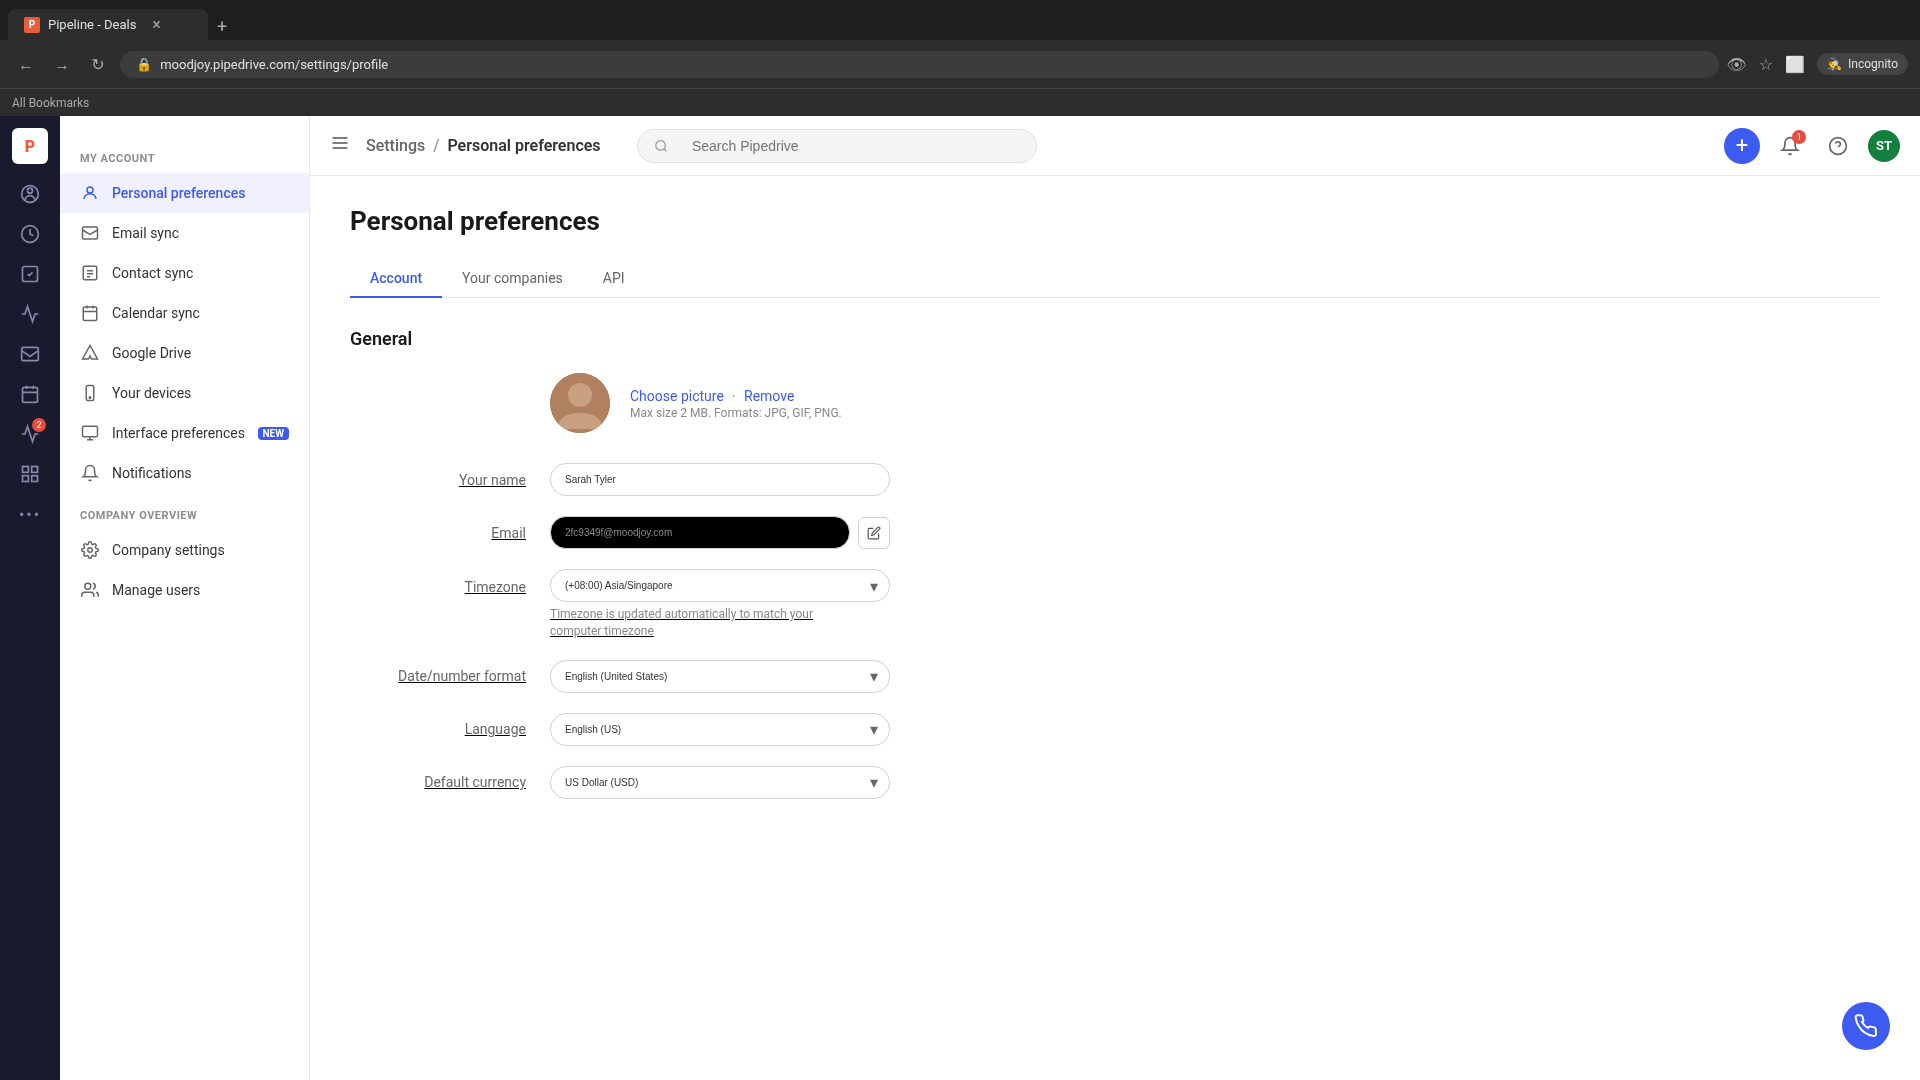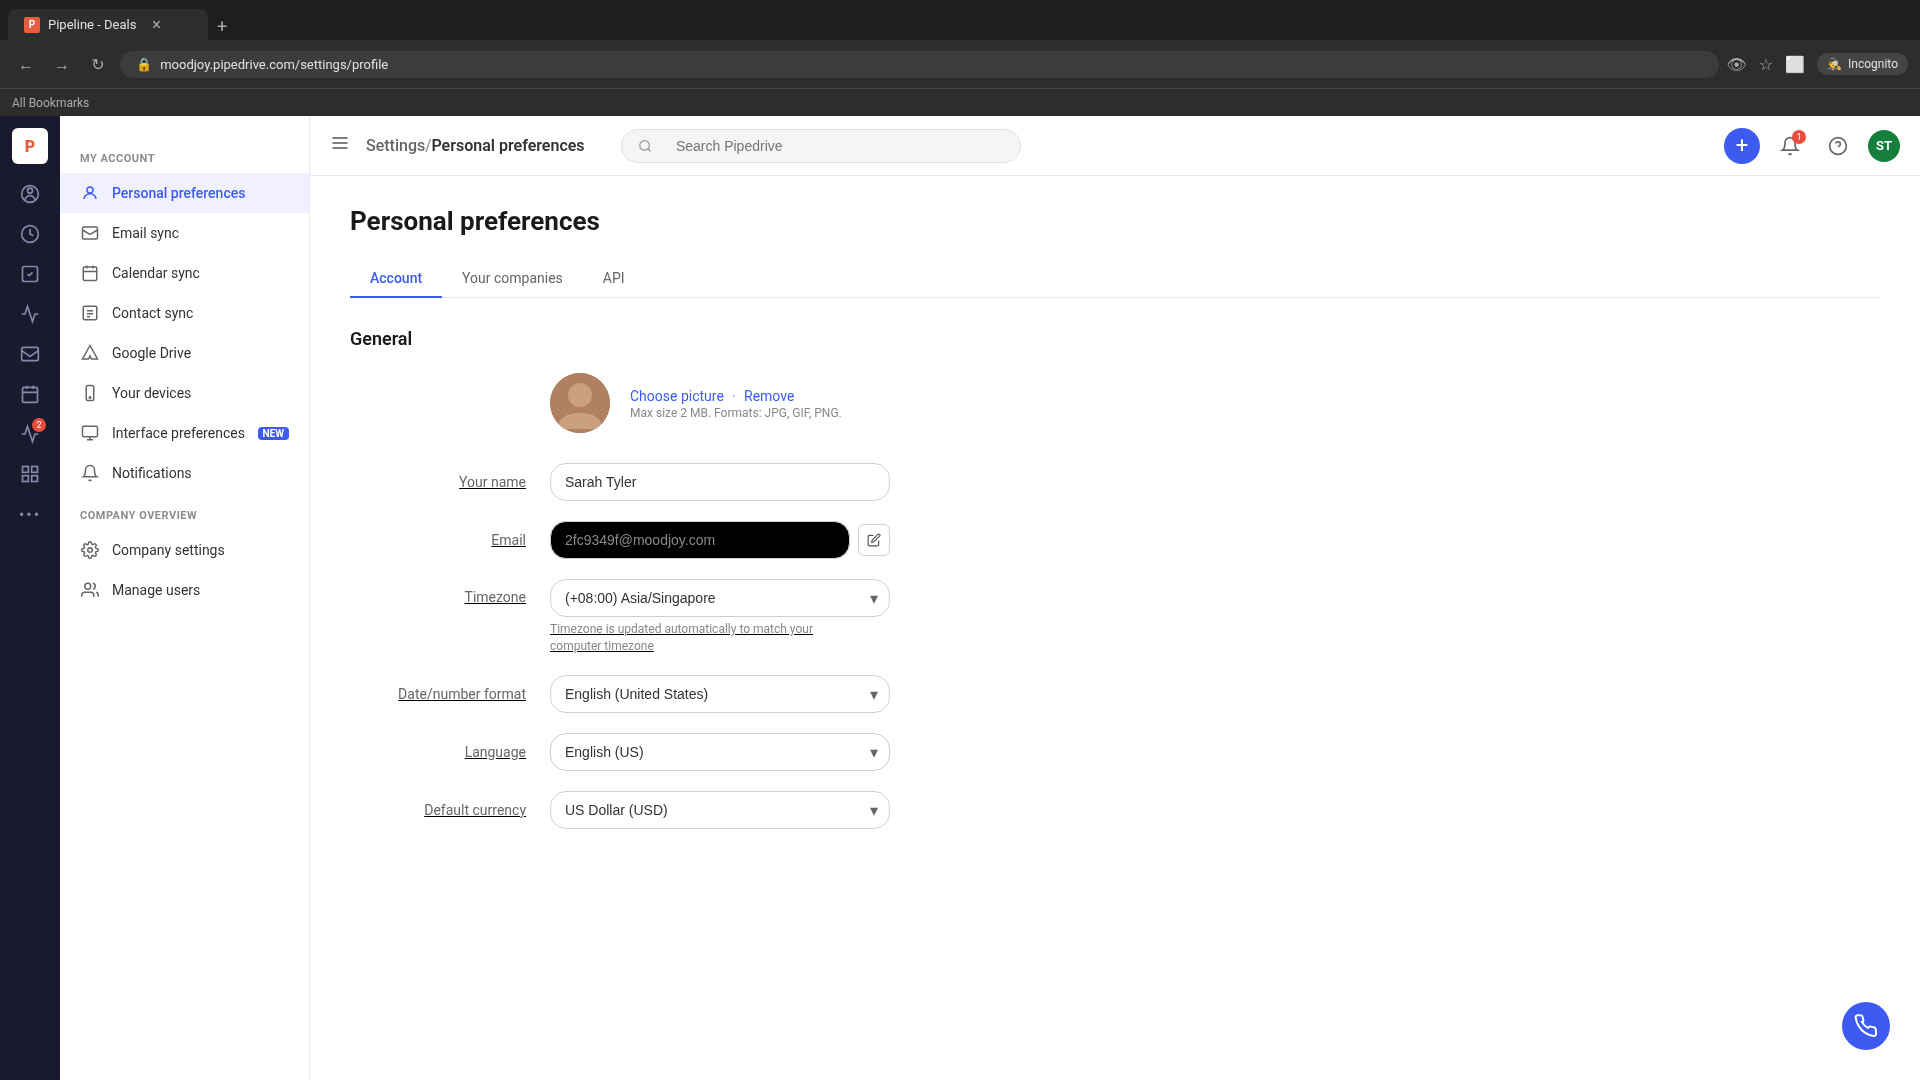--- a/index.html
+++ b/index.html
@@ -38,21 +38,21 @@
     .settings-nav-section { padding: 8px 20px; font-size: 11px; font-weight: 700; color: #8c8c8c; letter-spacing: 0.5px; text-transform: uppercase; margin-top: 8px; }
     .settings-nav-item { display: flex; align-items: center; padding: 10px 20px; gap: 12px; cursor: pointer; color: #333; font-size: 14px; border-radius: 0; }
     .settings-nav-item.active { background: #f0f0ff; color: #3d5af1; font-weight: 500; }
     .settings-nav-icon { width: 20px; height: 20px; display: flex; align-items: center; justify-content: center; color: #666; font-size: 16px; }
     .settings-nav-item.active .settings-nav-icon { color: #3d5af1; }
     .new-badge { background: #3d5af1; color: #fff; font-size: 10px; font-weight: 700; border-radius: 4px; padding: 1px 5px; margin-left: auto; }
 
     
     .main-header { display: flex; align-items: center; padding: 0 20px; height: 60px; border-bottom: 1px solid #e8e8e8; background: #fff; gap: 16px; }
     .header-menu-btn { color: #666; font-size: 20px; cursor: pointer; }
-    .header-breadcrumb { display: flex; align-items: center; font-size: 16px; font-weight: 500; }
+    .header-breadcrumb { display: flex; align-items: center; gap: 8px; font-size: 16px; font-weight: 500; }
     .breadcrumb-link { color: #666; text-decoration: none; }
     .breadcrumb-sep { color: #999; }
     .breadcrumb-current { color: #333; font-weight: 600; }
     .header-search { flex: 1; max-width: 400px; background: #f5f5f5; border: 1px solid #e0e0e0; border-radius: 20px; padding: 8px 16px; display: flex; align-items: center; gap: 24px; margin-left: 20px; }
     .header-search input { border: none; background: transparent; outline: none; font-size: 14px; color: #333; width: 100%; }
     .header-actions { display: flex; align-items: center; gap: 12px; margin-left: auto; }
     .header-action-btn { width: 36px; height: 36px; display: flex; align-items: center; justify-content: center; border-radius: 50%; color: #666; font-size: 18px; cursor: pointer; position: relative; }
     .notif-badge { position: absolute; top: 2px; right: 2px; background: #e74c3c; color: #fff; border-radius: 50%; width: 14px; height: 14px; font-size: 9px; display: flex; align-items: center; justify-content: center; }
     .avatar { width: 32px; height: 32px; background: #15803d; border-radius: 50%; display: flex; align-items: center; justify-content: center; color: #fff; font-size: 13px; font-weight: 600; cursor: pointer; }
     .add-btn { width: 36px; height: 36px; background: #3d5af1; border-radius: 50%; display: flex; align-items: center; justify-content: center; color: #fff; font-size: 22px; cursor: pointer; }
@@ -77,21 +77,21 @@
     .avatar-img { width: 100%; height: 100%; object-fit: cover; background: linear-gradient(135deg, #c0855a 0%, #8b5e3c 100%); border-radius: 50%; }
     .picture-actions { display: flex; flex-direction: column; }
     .picture-links { display: flex; gap: 8px; align-items: center; }
     .link-btn { color: #3d5af1; font-size: 14px; cursor: pointer; text-decoration: none; }
     .link-sep { color: #999; }
     .picture-hint { color: #888; font-size: 12px; }
 
     .form-row { display: flex; align-items: center; margin-bottom: 20px; text-decoration: underline; }
     .form-label { width: 200px; text-align: right; padding-right: 24px; font-size: 14px; color: #666; flex-shrink: 0; }
     .form-control { flex: 1; max-width: 340px; }
-    .form-control input, .form-control select { width: 100%; padding: 10px 14px; border: 1px solid #d0d0d0; border-radius: 16px; font-size: 14px; color: #333; background: #fff; outline: none; }
+    .form-control input, .form-control select { width: 100%; padding: 10px 14px; border: 1px solid #d0d0d0; border-radius: 16px; font-size: 10px; color: #333; background: #fff; outline: none; }
     .form-control input[disabled] { background: #000000; color: #888; }
     .form-select-wrapper { position: relative; }
     .form-select-wrapper select { appearance: none; cursor: pointer; }
     .select-arrow { position: absolute; right: 12px; top: 50%; transform: translateY(-50%); color: #666; pointer-events: none; }
     .email-row { display: flex; align-items: center; gap: 8px; }
     .email-input { flex: 1; }
     .email-edit-btn { width: 32px; height: 32px; display: flex; align-items: center; justify-content: center; border: 1px solid #d0d0d0; border-radius: 6px; cursor: pointer; color: #555; }
     .timezone-hint { font-size: 12px; color: #888; margin-top: 4px; line-height: 1.4; }
 
     
@@ -221,37 +221,37 @@
             <rect x="2" y="4" width="20" height="16" rx="2"></rect>
             <path d="M2 8l10 6 10-6"></path>
           </svg>
       </div>
       <span>Email sync</span>
     </div>
 
     <div class="settings-nav-item">
       <div class="settings-nav-icon">
         <svg width="18" height="18" viewBox="0 0 24 24" fill="none" stroke="#666" stroke-width="2">
-            <rect x="3" y="4" width="18" height="18" rx="2"></rect>
-            <path d="M16 2v4M8 2v4M3 10h18"></path>
-          </svg>
-      </div>
-      <span>Calendar sync</span>
-    </div>
-
-    <div class="settings-nav-item">
-      <div class="settings-nav-icon">
-        <svg width="18" height="18" viewBox="0 0 24 24" fill="none" stroke="#666" stroke-width="2">
             <rect x="3" y="3" width="18" height="18" rx="2"></rect>
             <line x1="8" y1="9" x2="16" y2="9"></line>
             <line x1="8" y1="13" x2="16" y2="13"></line>
             <line x1="8" y1="17" x2="12" y2="17"></line>
           </svg>
       </div>
       <span>Contact sync</span>
+    </div>
+
+    <div class="settings-nav-item">
+      <div class="settings-nav-icon">
+        <svg width="18" height="18" viewBox="0 0 24 24" fill="none" stroke="#666" stroke-width="2">
+            <rect x="3" y="4" width="18" height="18" rx="2"></rect>
+            <path d="M16 2v4M8 2v4M3 10h18"></path>
+          </svg>
+      </div>
+      <span>Calendar sync</span>
     </div>
 
     <div class="settings-nav-item">
       <div class="settings-nav-icon">
         <svg width="18" height="18" viewBox="0 0 24 24" fill="none" stroke="#666" stroke-width="2">
             <path d="M12 2L2 20h8l2-4 2 4h8L12 2z"></path>
           </svg>
       </div>
       <span>Google Drive</span>
     </div>

